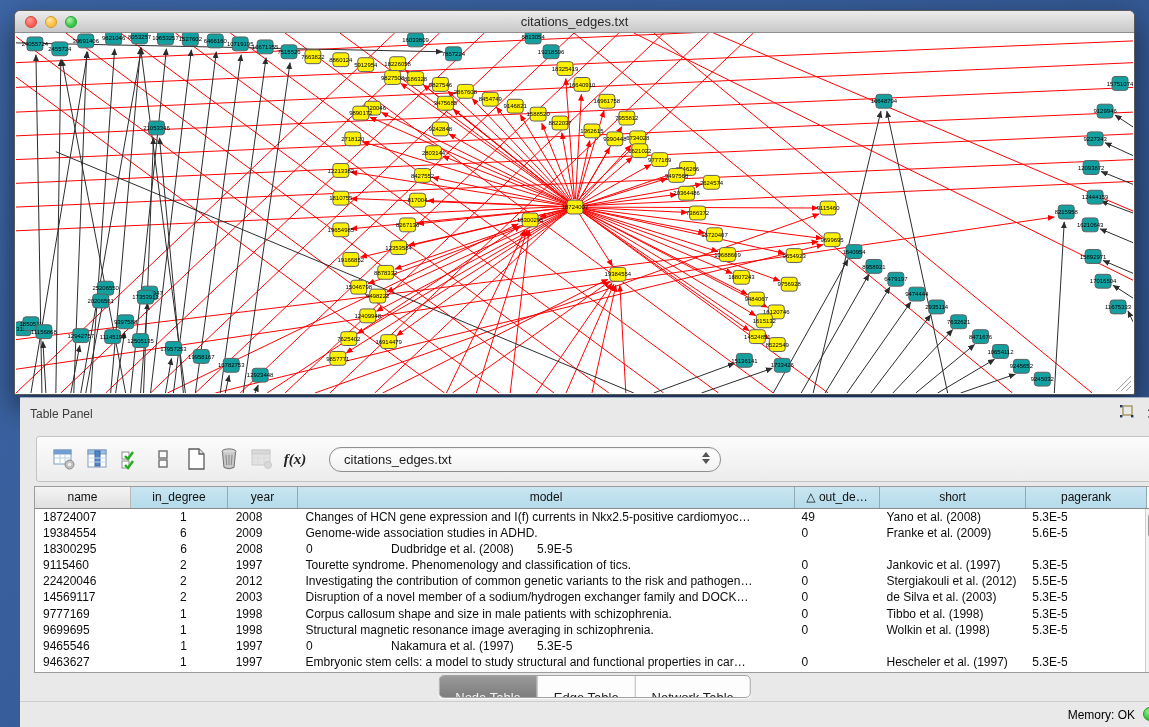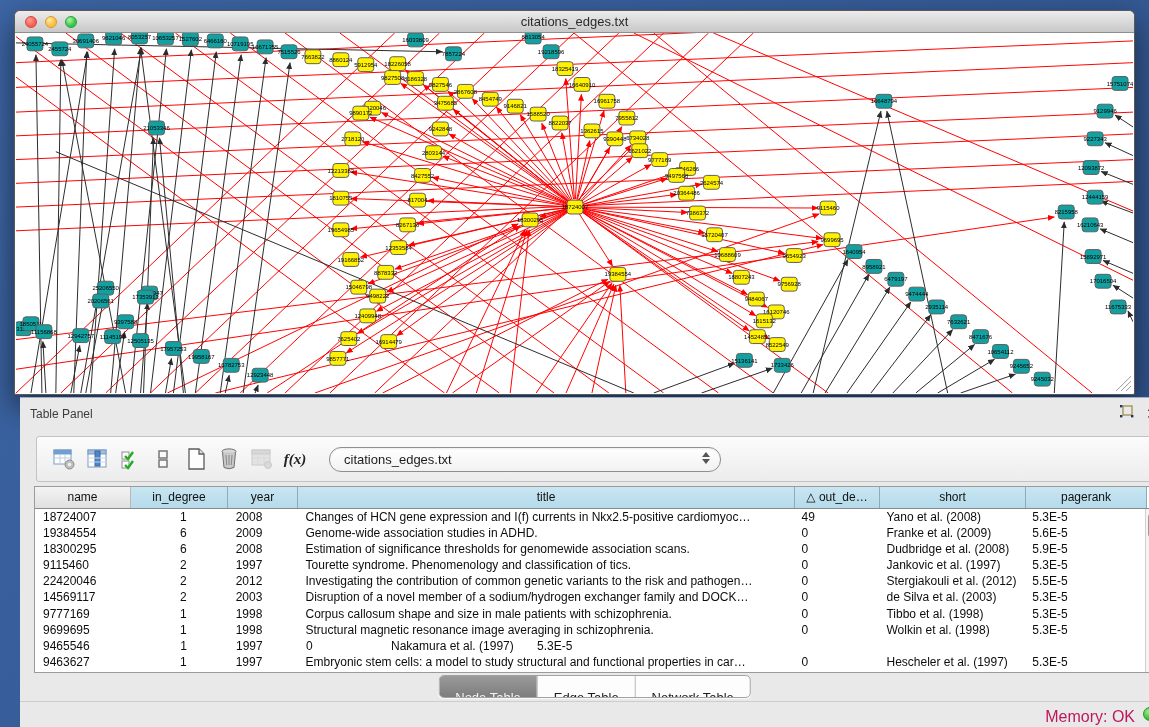--- a/index.html
+++ b/index.html
@@ -66,21 +66,21 @@
   
   .tabs { position:absolute; left:50%; transform:translateX(-50%); top:277px; height:23px;
     display:flex; border:1px solid #a2a2a2; border-radius:5px; overflow:hidden;
     background:#fdfdfd; box-shadow:0 1px 1px rgba(255,255,255,.8); }
   .tab { font-size:13px; line-height:21px; padding:11px 16px; color:#1d1d1d; border-right:1px solid #b9b9b9; }
   .tab:last-child { border-right:none; }
   .tab.sel { background:linear-gradient(#9a9a9a,#7c7c7c); color:#f5f5f5; }
 
   
   .statusbar { position:absolute; left:0; right:0; bottom:0; height:26px; border-top:1px solid #cdcdcd; }
-  .mem { position:absolute; right:34px; top:6px; font-size:16px; color:#be185d; }
+  .mem { position:absolute; right:34px; top:6px; font-size:12px; color:#000000; }
   .memdot { position:absolute; right:12px; top:5px; width:14px; height:14px; border-radius:50%;
     background:radial-gradient(circle at 35% 30%, #92ef8a,#2fbf2f 65%); border:1px solid #249824; }
 </style>
 </head>
 <body>
 
 <div class="window">
   <div class="titlebar">
     <div class="lights">
       <span class="light red"></span>
@@ -564,21 +564,21 @@
           <b class="spin-dn"></b>
         </span>
     </div>
   </div>
 
   <div class="grid">
     <div class="hdr">
       <div class="hcell hdr-name c0">name</div>
       <div class="hcell c1">in_degree</div>
       <div class="hcell c2">year</div>
-      <div class="hcell c3">title</div>
+      <div class="hcell c3">model</div>
       <div class="hcell c4">△ out_de…</div>
       <div class="hcell c5">short</div>
       <div class="hcell c6">pagerank</div>
     </div>
     <div class="rows" id="table-body">
         <div class="trow">
           <div class="tcell c0">18724007</div>
           <div class="tcell c1">1</div>
           <div class="tcell c2">2008</div>
           <div class="tcell c3">Changes of HCN gene expression and I(f) currents in Nkx2.5-positive cardiomyoc…</div>
@@ -592,21 +592,20 @@
           <div class="tcell c2">2009</div>
           <div class="tcell c3">Genome-wide association studies in ADHD.</div>
           <div class="tcell c4">0</div>
           <div class="tcell c5">Franke et al. (2009)</div>
           <div class="tcell c6">5.6E-5</div>
         </div>
         <div class="trow">
           <div class="tcell c0">18300295</div>
           <div class="tcell c1">6</div>
           <div class="tcell c2">2008</div>
-          <div class="tcell c3">Estimation of significance thresholds for genomewide association scans.</div>
           <div class="tcell c4">0</div>
           <div class="tcell c5">Dudbridge et al. (2008)</div>
           <div class="tcell c6">5.9E-5</div>
         </div>
         <div class="trow">
           <div class="tcell c0">9115460</div>
           <div class="tcell c1">2</div>
           <div class="tcell c2">1997</div>
           <div class="tcell c3">Tourette syndrome. Phenomenology and classification of tics.</div>
           <div class="tcell c4">0</div>

